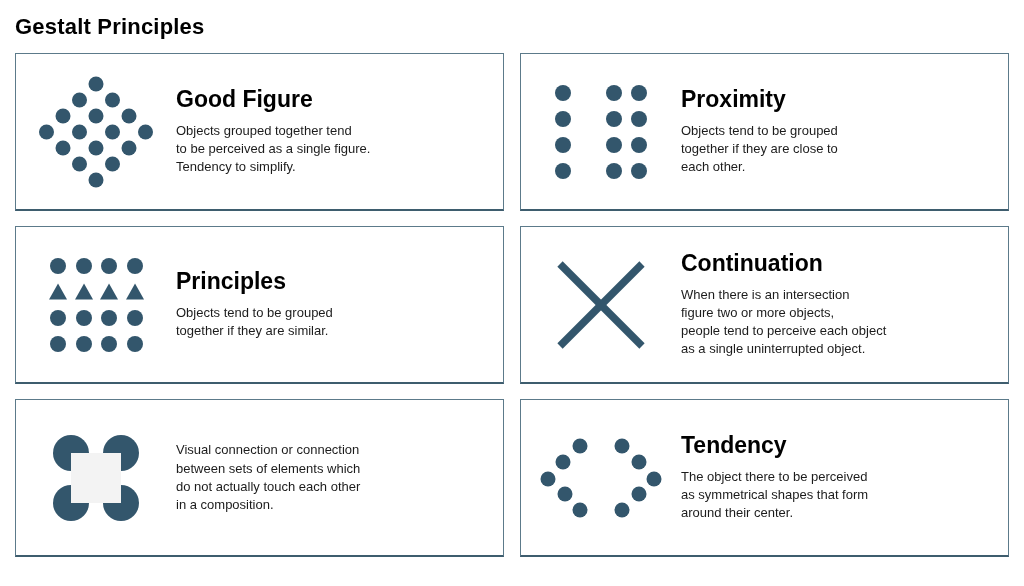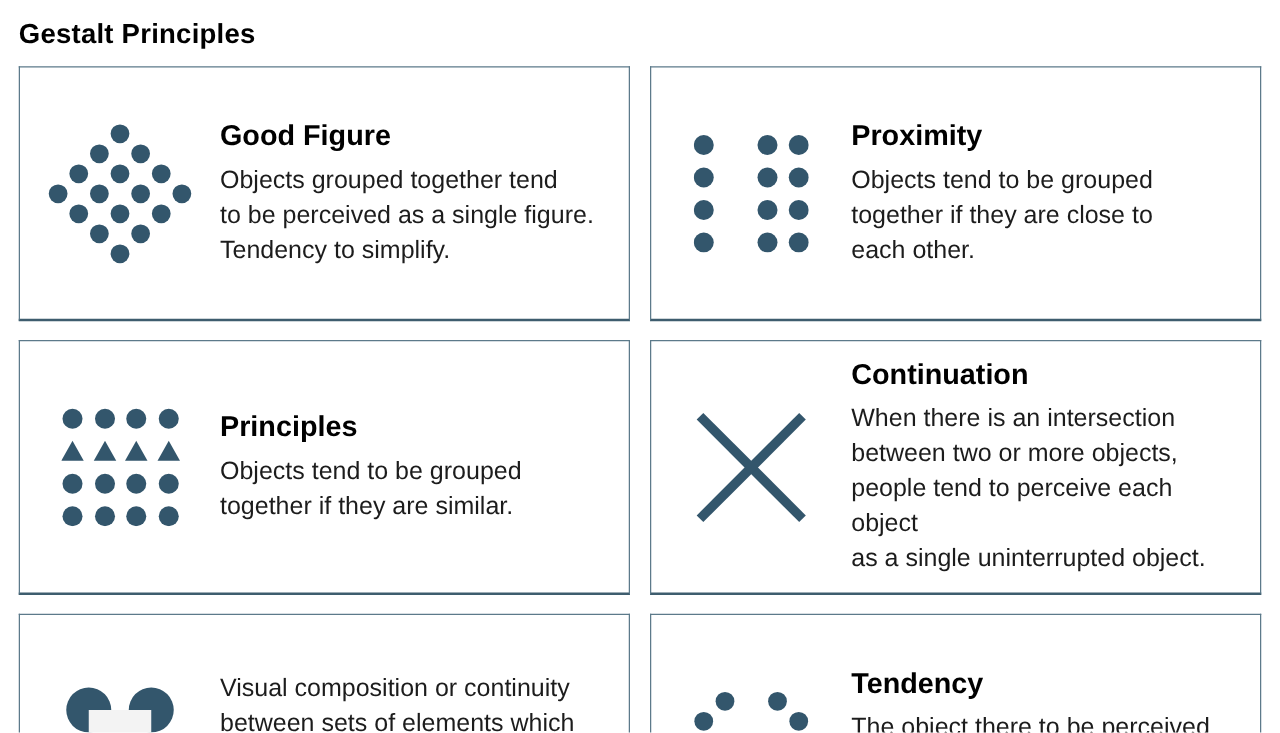--- a/index.html
+++ b/index.html
@@ -26,21 +26,21 @@
     margin:2px 0 14px 0;
     line-height:1.15;
     letter-spacing:0.2px;
   }
   .cards-grid{
     display:grid;
     grid-template-columns:1fr 1fr;
     gap:15px 16px;
   }
   .card{
-    height:204px;
+    height:158px;
     background:var(--background);
     border:1px solid var(--card-border);
     border-bottom:2px solid var(--card-border-bottom);
     display:flex;
     align-items:center;
   }
   .icon-box{
     flex:0 0 160px;
     display:flex;
     justify-content:center;
@@ -49,21 +49,21 @@
   .text-box{flex:1;padding-right:14px;}
   .card-title{
     font-size:23px;
     font-weight:700;
     color:#000;
     margin:0 0 9px 0;
     line-height:1.1;
   }
   .card-desc{
     margin:0;
-    font-size:20px;
+    font-size:13px;
     line-height:1.4;
     color:var(--text);
     white-space:pre-line;
   }
   svg .dot,svg .tri{fill:var(--accent);}
   svg .xline{stroke:var(--accent);stroke-width:7.5;}
   svg .sq{fill:var(--closure-square);}
 </style>
 </head>
 <body>
@@ -158,38 +158,38 @@
     <div class="card">
       <div class="icon-box">
         <svg width="90" height="90" viewBox="0 0 90 90">
           <line class="xline" x1="4" y1="4" x2="86" y2="86"></line>
           <line class="xline" x1="86" y1="4" x2="4" y2="86"></line>
         </svg>
       </div>
       <div class="text-box">
         <h2 class="card-title">Continuation</h2>
         <p class="card-desc">When there is an intersection
-between two or more objects,
+figure two or more objects,
 people tend to perceive each object
 as a single uninterrupted object.</p>
       </div>
     </div>
 
     <div class="card">
       <div class="icon-box">
         <svg width="88" height="88" viewBox="0 0 88 88">
           <circle class="dot" cx="19" cy="19" r="18"></circle>
           <circle class="dot" cx="69" cy="19" r="18"></circle>
           <circle class="dot" cx="19" cy="69" r="18"></circle>
           <circle class="dot" cx="69" cy="69" r="18"></circle>
           <rect class="sq" x="19" y="19" width="50" height="50"></rect>
         </svg>
       </div>
       <div class="text-box">
-        <p class="card-desc">Visual composition or continuity
+        <p class="card-desc">Visual connection or connection
 between sets of elements which
 do not actually touch each other
 in a composition.</p>
       </div>
     </div>
 
     <div class="card">
       <div class="icon-box">
         <svg width="122" height="81" viewBox="0 0 122 81">
           <circle class="dot" cx="40" cy="9" r="7.5"></circle>

